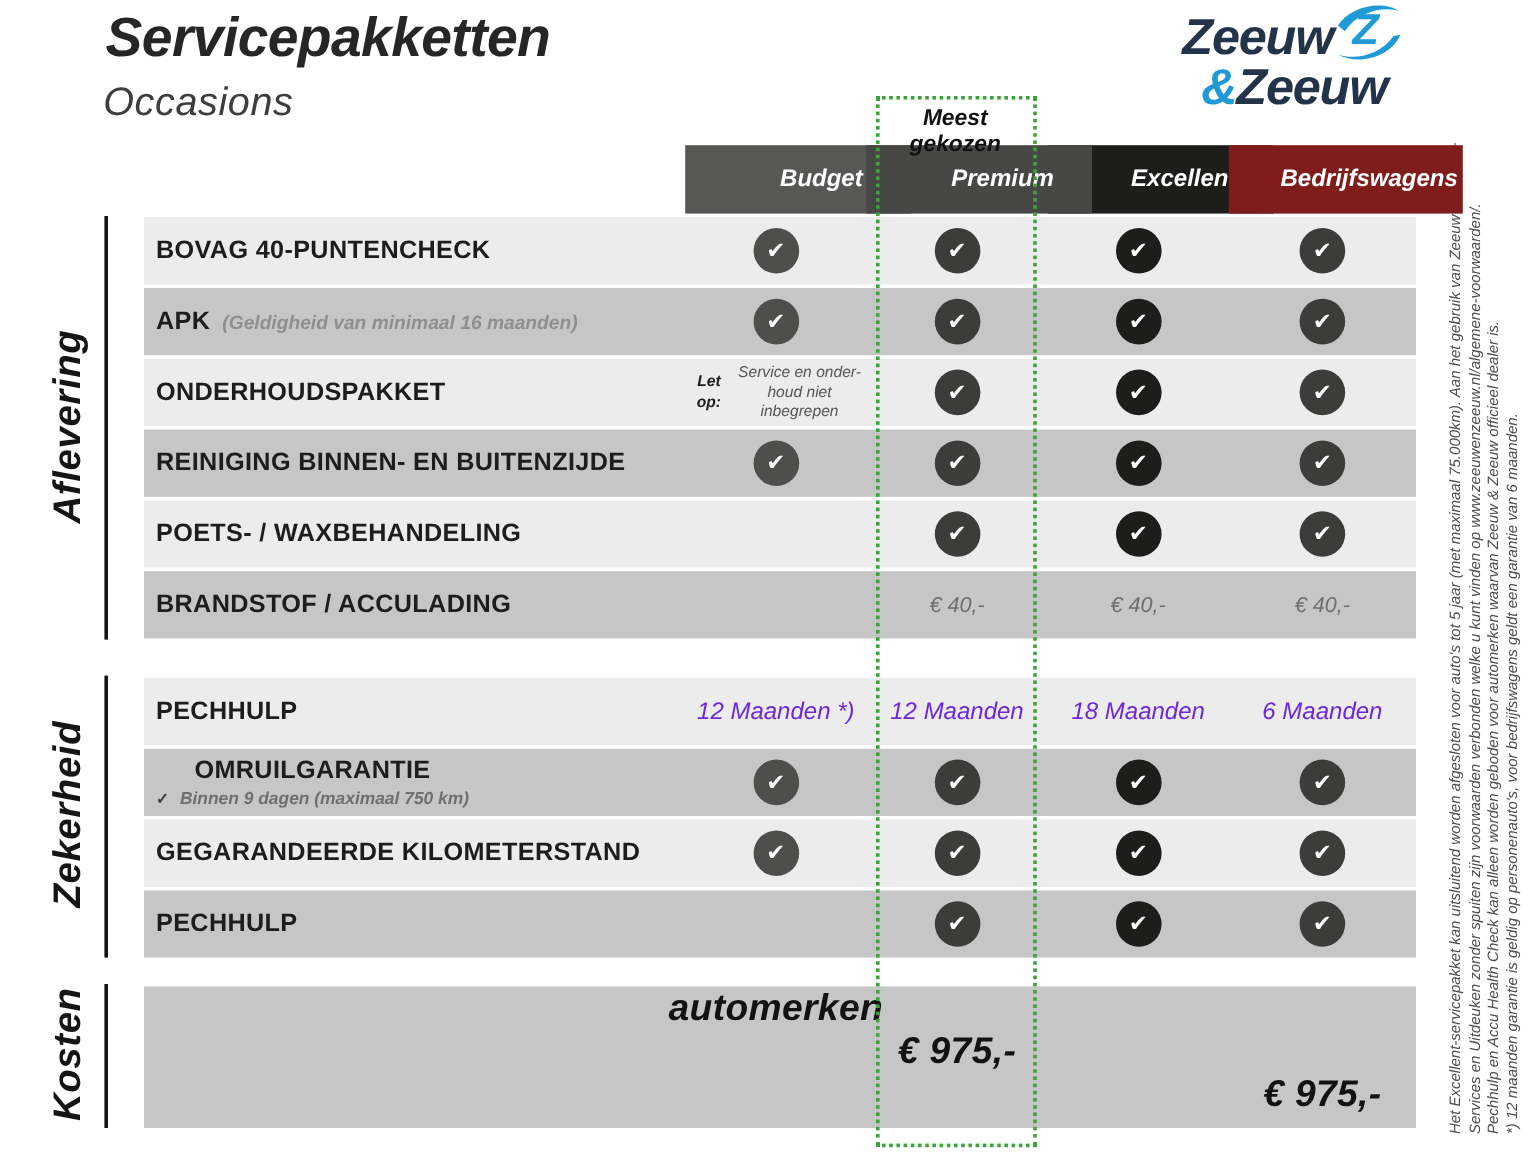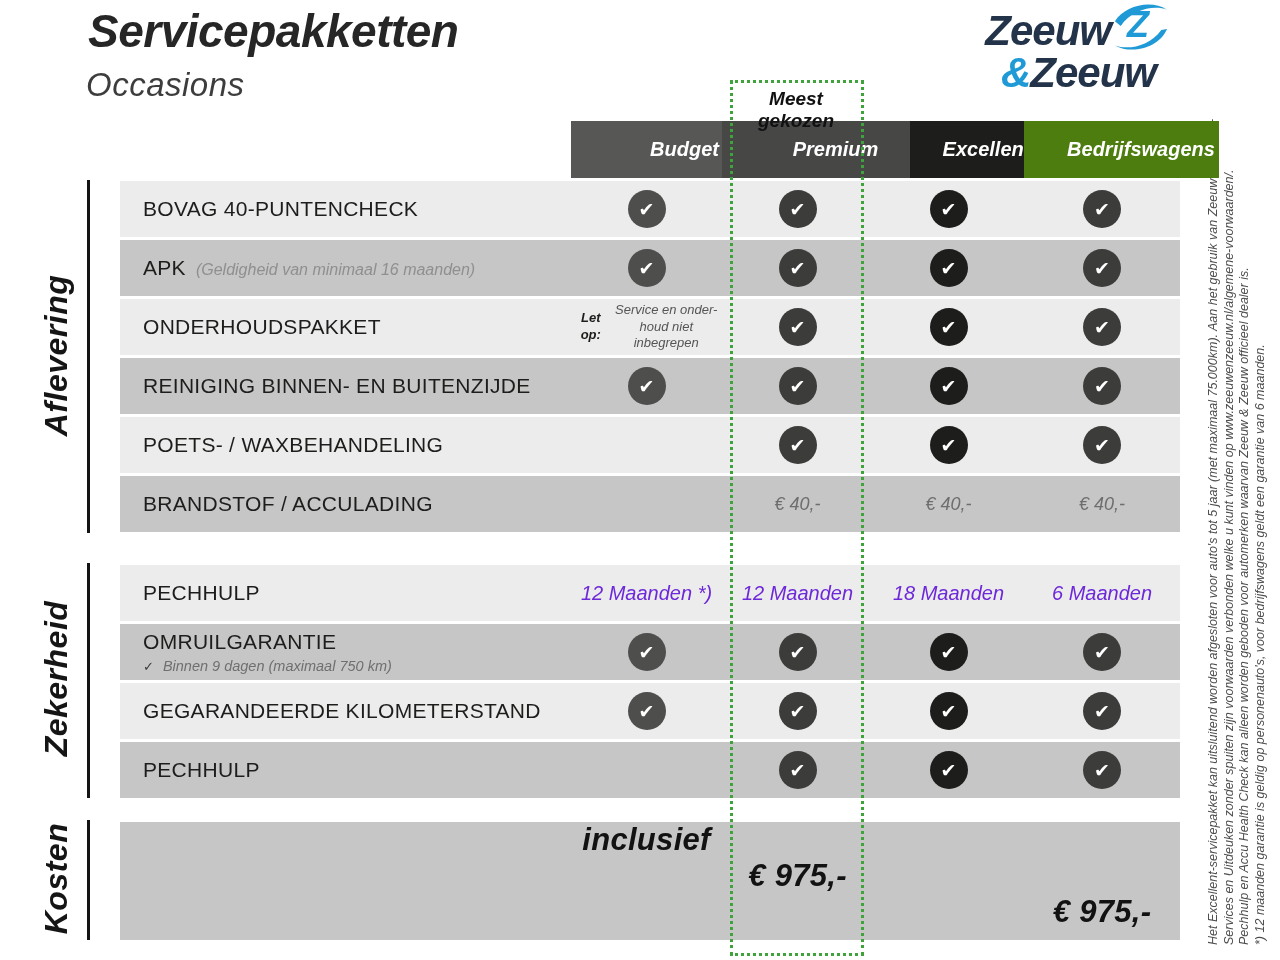--- a/index.html
+++ b/index.html
@@ -35,22 +35,22 @@
            font-style:italic;z-index:2;padding-left:39px;}
   .ch0{left:571px;width:149px;}
   .ch1{left:722px;width:149px;}
   .ch2{left:873px;width:149px;}
   .ch3{left:1024px;width:156px;}
 
   
   .row{position:absolute;left:120px;width:1060px;height:56px;}
   .row.light{background:#ececec;}
   .row.dark{background:#c6c6c6;}
-  .label-wrap{position:absolute;left:23px;top:0;bottom:0;display:flex;flex-direction:column;
-              justify-content:center;align-items:flex-start;z-index:2;}
+  .label-wrap{position:absolute;left:10px;top:0;bottom:0;display:flex;flex-direction:column;
+              justify-content:center;align-items:center;z-index:2;font-weight:bold;}
   .label-line{display:flex;align-items:baseline;gap:10px;}
   .row-label{font-size:21px;color:#1d1d1b;letter-spacing:0.3px;white-space:nowrap;}
   .row-note{font-size:16px;font-style:italic;color:#8f8f8f;white-space:nowrap;}
   .row-subnote{font-size:14.5px;font-style:italic;color:#6f6f6f;margin-top:4px;
                display:flex;gap:9px;align-items:baseline;}
   .subnote-check{font-style:normal;color:#3a3a3a;font-size:13px;}
 
   .cell{position:absolute;top:0;bottom:0;display:flex;align-items:center;
         justify-content:center;text-align:center;}
   .cell.c0{left:451px;width:151px;}
@@ -111,21 +111,21 @@
       <span class="logo-amp" style="color: rgb(31, 154, 214);">&amp;</span><span class="logo-word2" style="color: rgb(35, 52, 74);">Zeeuw</span>
     </div>
   </div>
 
   <div class="dotted-box" style="border-color: rgb(63, 163, 60);"></div>
   <div class="meest">Meest gekozen</div>
 
   <div class="colhead ch0" style="background: rgb(87, 87, 86);">Budget</div>
   <div class="colhead ch2" style="background: rgb(29, 29, 27);">Excellent</div>
   <div class="colhead ch1" style="background: rgb(71, 71, 70);">Premium</div>
-  <div class="colhead ch3" style="background: #4d7c0f;">Bedrijfswagens</div>
+  <div class="colhead ch3" style="background: #7f1d1d;">Bedrijfswagens</div>
 
   <div class="section-line sl0"></div>
   <div class="section-line sl1"></div>
   <div class="section-line sl2"></div>
   <div class="section-label se0">Aflevering</div>
   <div class="section-label se1">Zekerheid</div>
   <div class="section-label se2">Kosten</div>
 
   <div class="row light" style="top:181px">
     <div class="label-wrap">
@@ -318,21 +318,21 @@
         </div>
         <div class="cell c3">
           <span class="check-circle" style="background: rgb(60, 60, 59);">✔</span>
         </div>
       </div>
   </div>
 
   <div class="kosten-row">
     <div>
         <div class="cell c0 cell-price">
-          <span class="price">inclusief</span>
+          <span class="price">automerken</span>
         </div>
         <div class="cell c1 cell-price">
           <span class="price">€ 975,-</span>
         </div>
         <div class="cell c3 cell-price">
           <span class="price">€ 975,-</span>
         </div>
       </div>
   </div>
 

